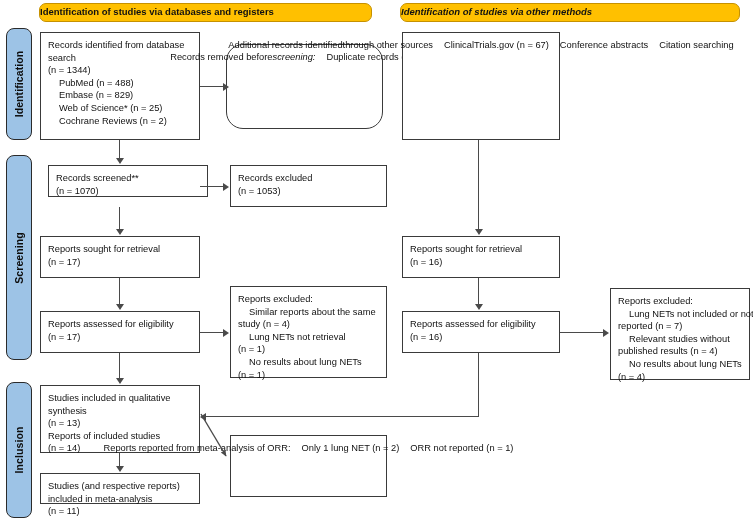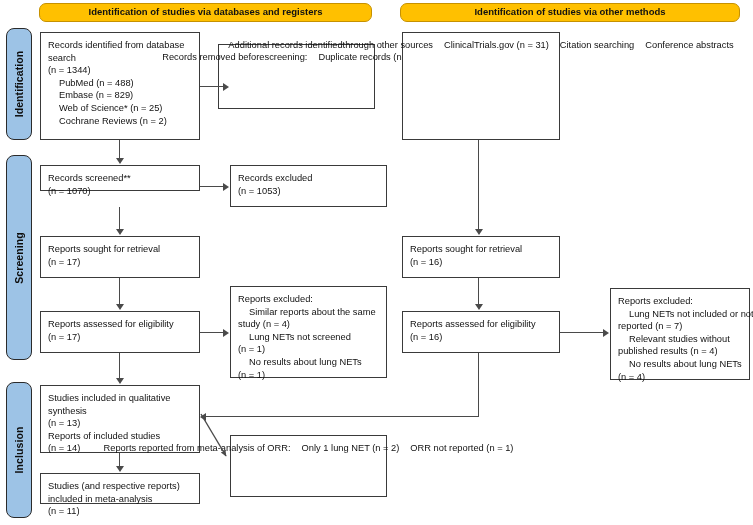--- a/index.html
+++ b/index.html
@@ -39,21 +39,20 @@
 
   
   .banner{
     position:absolute;
     background:#FFC000;
     border:1px solid #C69100;
     border-radius:7px;
     box-sizing:border-box;
     display:flex;
     align-items:center;
-    justify-content:center;
     font-size:9.5px;
     font-weight:bold;
     color:#111111;
     text-align:center;
     line-height:1.1;
   }
 
   
   .box{
     position:absolute;
@@ -61,21 +60,21 @@
     border:1.3px solid #3a3a3a;
     box-sizing:border-box;
     padding:6px 7px;
     font-size:9.3px;
     line-height:12.6px;
     color:#111111;
   }
   .box.vcenter{display:flex;flex-direction:row;justify-content:center;}
   .box .ln{white-space:pre;}
   .box .ln.ind{padding-left:11px;}
-  .box .ln.it{}
+  .box .ln.it{font-style:italic;}
 
   
   .hline,.vline{position:absolute;background:#4a4a4a;}
   .hline{height:1.4px;}
   .vline{width:1.4px;}
   .arrow{position:absolute;width:0;height:0;}
   .arrow.down{
     border-left:4px solid transparent;
     border-right:4px solid transparent;
     border-top:6px solid #4a4a4a;
@@ -103,49 +102,49 @@
   <div class="phase" style="top:155px;height:205px;">
     <span class="phase-label">Screening</span>
   </div>
   <div class="phase" style="top:382px;height:136px;">
     <span class="phase-label">Inclusion</span>
   </div>
 
   <div class="banner" style="left:39px;top:3px;width:333px;height:19px;">
     <span>Identification of studies via databases and registers</span>
   </div>
-  <div class="banner" style="left:400px;top:3px;width:340px;height:19px;">
+  <div class="banner" style="left:400px;top:3px;width:340px;height:19px;font-style:italic;">
     <span>Identification of studies via other methods</span>
   </div>
 
   <div class="box" style="left:40px;top:32px;width:160px;height:108px;">
       <div class="ln">Records identified from database</div>
       <div class="ln">search</div>
       <div class="ln">(n = 1344)</div>
       <div class="ln ind">PubMed (n = 488)</div>
       <div class="ln ind">Embase (n = 829)</div>
       <div class="ln ind">Web of Science* (n = 25)</div>
       <div class="ln ind">Cochrane Reviews (n = 2)</div>
     </div>
 
-  <div class="box vcenter" style="left:218px;top:44px;width:157px;height:65px;">
+  <div class="box vcenter" style="left:226px;top:44px;width:157px;height:85px;border-radius:17px;">
       <div class="ln">Records removed before</div>
       <div class="ln it">screening:</div>
       <div class="ln ind">Duplicate records (n = 274)</div>
     </div>
 
   <div class="box vcenter" style="left:402px;top:32px;width:158px;height:108px;">
       <div class="ln">Additional records identified</div>
       <div class="ln">through other sources</div>
-      <div class="ln ind">ClinicalTrials.gov (n = 31)</div>
+      <div class="ln ind">ClinicalTrials.gov (n = 67)</div>
+      <div class="ln ind">Conference abstracts</div>
       <div class="ln ind">Citation searching</div>
-      <div class="ln ind">Conference abstracts</div>
-    </div>
-
-  <div class="box" style="left:40px;top:165px;width:160px;height:26px;">
+    </div>
+
+  <div class="box" style="left:48px;top:165px;width:160px;height:32px;">
       <div class="ln">Records screened**</div>
       <div class="ln">(n = 1070)</div>
     </div>
 
   <div class="box" style="left:230px;top:165px;width:157px;height:42px;">
       <div class="ln">Records excluded</div>
       <div class="ln">(n = 1053)</div>
     </div>
 
   <div class="box" style="left:40px;top:236px;width:160px;height:42px;">
@@ -165,21 +164,21 @@
 
   <div class="box" style="left:402px;top:311px;width:158px;height:42px;">
       <div class="ln">Reports assessed for eligibility</div>
       <div class="ln">(n = 16)</div>
     </div>
 
   <div class="box" style="left:230px;top:286px;width:157px;height:92px;">
       <div class="ln">Reports excluded:</div>
       <div class="ln ind">Similar reports about the same</div>
       <div class="ln">study (n = 4)</div>
-      <div class="ln ind">Lung NETs not screened</div>
+      <div class="ln ind">Lung NETs not retrieval</div>
       <div class="ln">(n = 1)</div>
       <div class="ln ind">No results about lung NETs</div>
       <div class="ln">(n = 1)</div>
     </div>
 
   <div class="box" style="left:610px;top:288px;width:140px;height:92px;">
       <div class="ln">Reports excluded:</div>
       <div class="ln ind">Lung NETs not included or not</div>
       <div class="ln">reported (n = 7)</div>
       <div class="ln ind">Relevant studies without</div>

